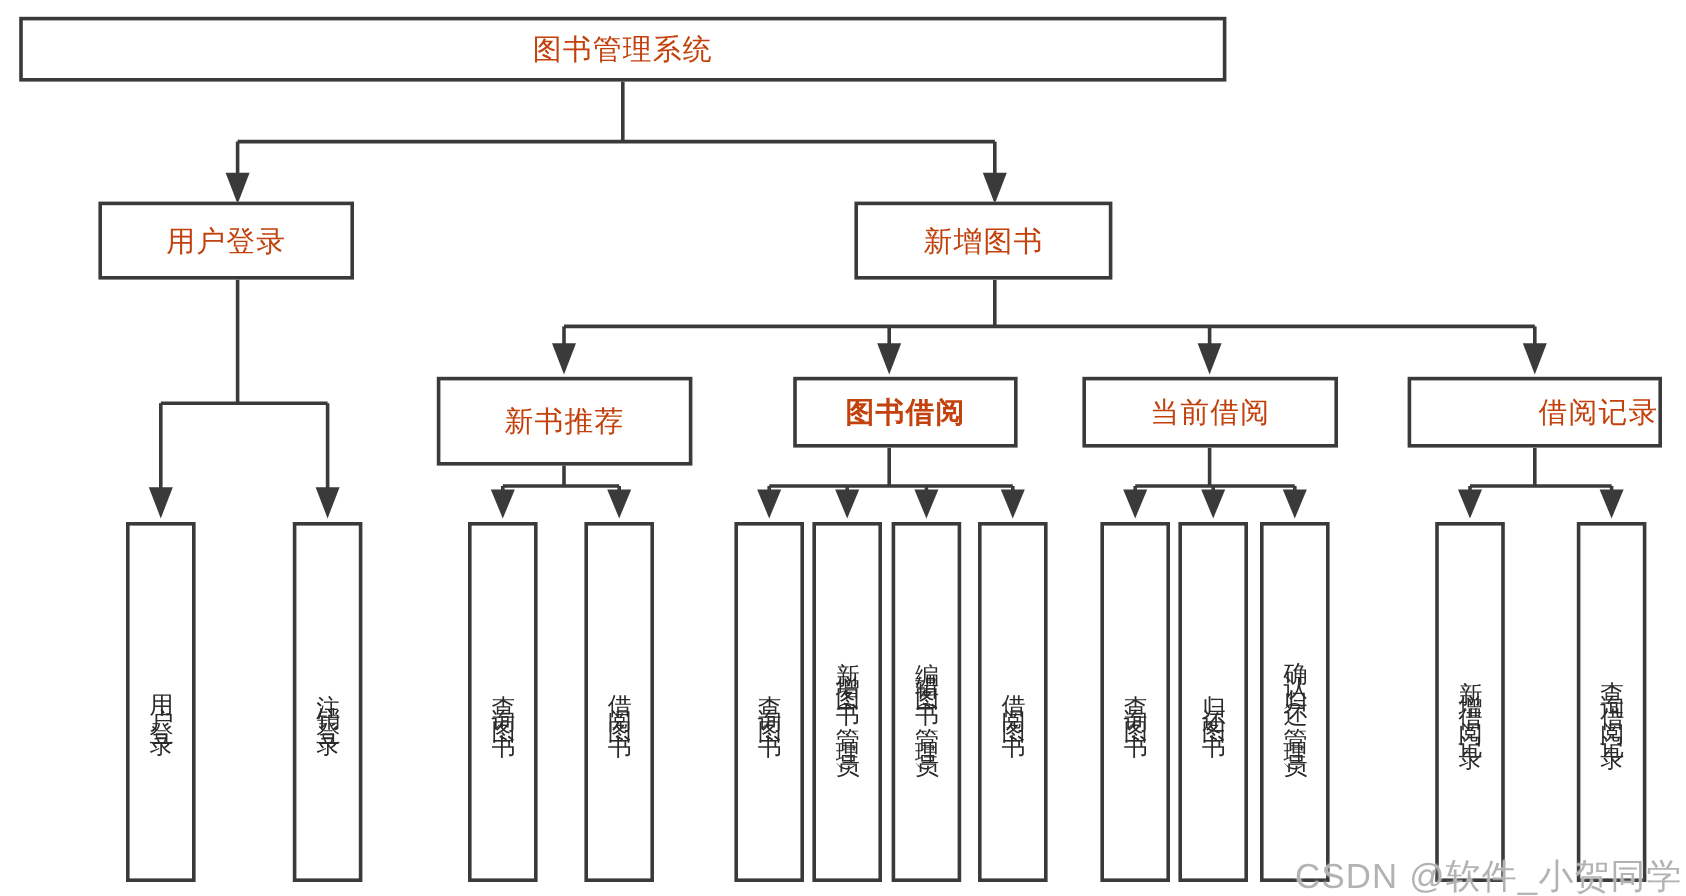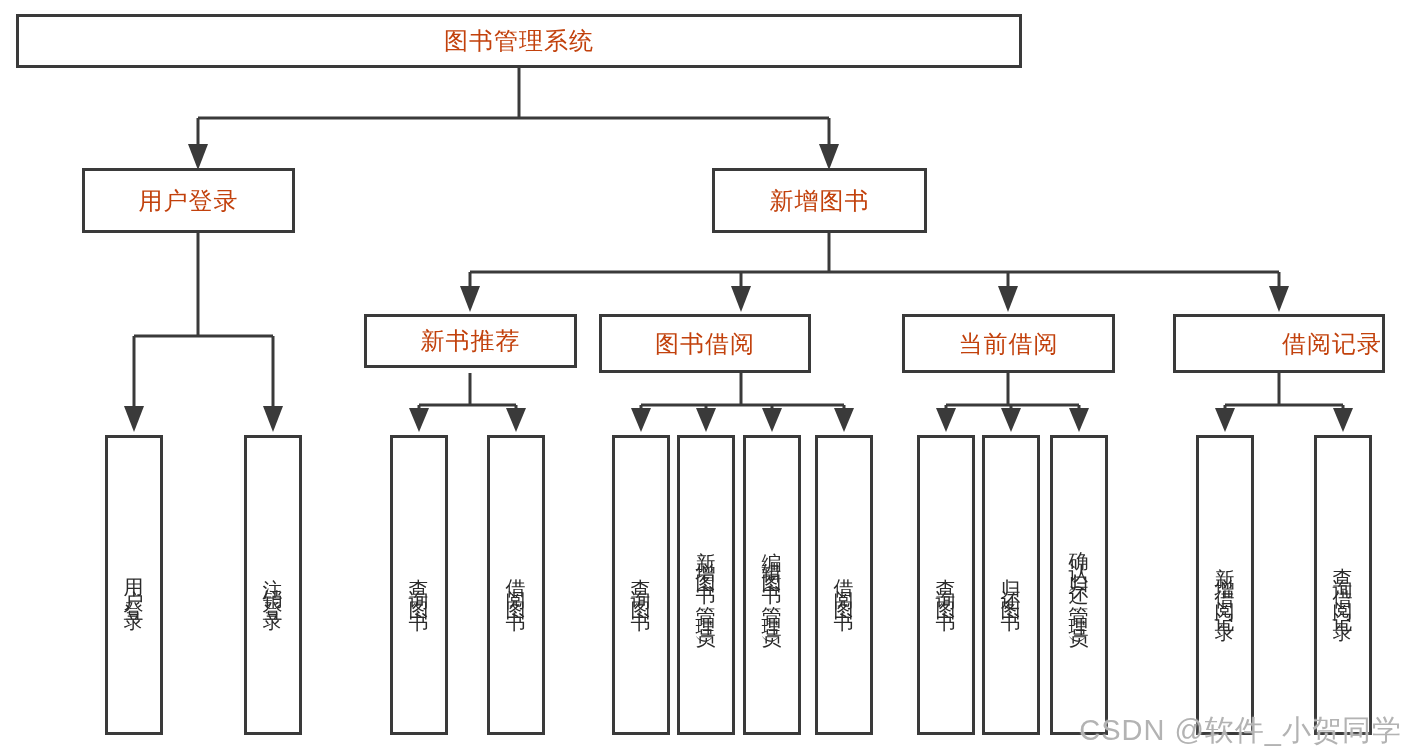--- a/index.html
+++ b/index.html
@@ -152,24 +152,24 @@
     <span>图书管理系统</span>
   </div>
 
   <div class="hnode" style="left:82px; top:168px; width:213px; height:65px;">
     <span>用户登录</span>
   </div>
   <div class="hnode" style="left:712px; top:168px; width:215px; height:65px;">
     <span>新增图书</span>
   </div>
 
-  <div class="hnode" style="left:364px; top:314px; width:213px; height:54px;font-family:Liberation Serif, serif;">
+  <div class="hnode" style="left:364px; top:314px; width:213px; height:74px;font-family:Liberation Serif, serif;">
     <span>新书推荐</span>
   </div>
-  <div class="hnode" style="left:599px; top:314px; width:212px; height:59px;">
+  <div class="hnode" style="left:661px; top:314px; width:187px; height:59px;font-weight:bold;">
     <span>图书借阅</span>
   </div>
   <div class="hnode" style="left:902px; top:314px; width:213px; height:59px;text-align:right;">
     <span>当前借阅</span>
   </div>
   <div class="hnode" style="left:1173px; top:314px; width:212px; height:59px;justify-content:flex-end;">
     <span>借阅记录</span>
   </div>
 
   <div class="leaf" style="left:105px;">

